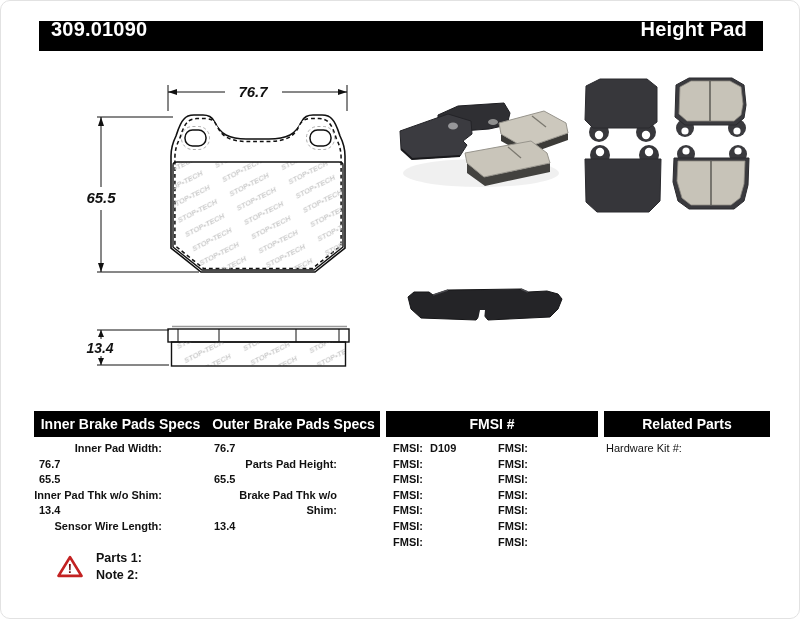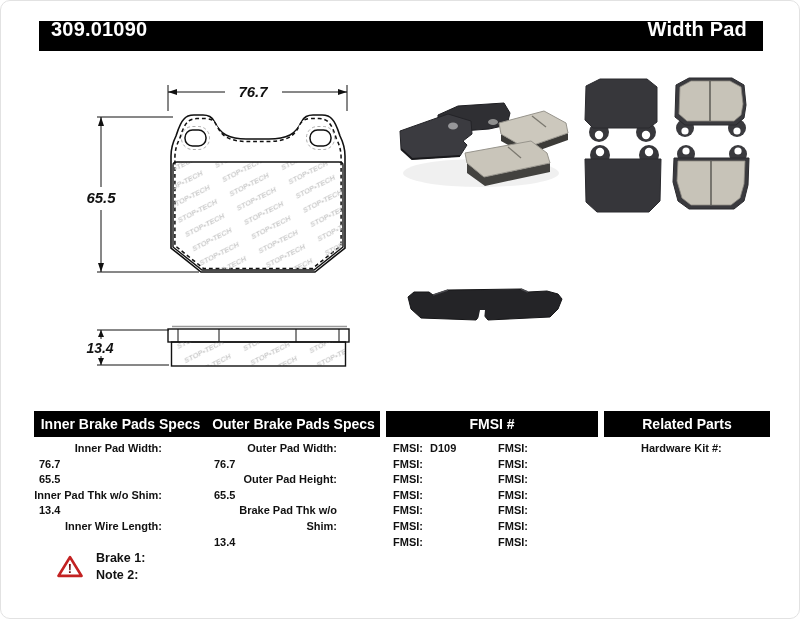--- a/index.html
+++ b/index.html
@@ -27,34 +27,34 @@
   .thead.split{justify-content:flex-end;}
   .thead.split .half{flex:1;text-align:center;}
   .spec-col{position:absolute;top:440px;font-size:11px;font-weight:bold;line-height:15.6px;}
   .spec-row{display:flex;flex-direction:column;}
   .spec-row .lbl{width:128px;text-align:right;}
   .spec-row .val{width:41px;text-align:left;padding-left:5px;}
   .fmsi-col{position:absolute;left:392px;top:440px;font-size:11px;font-weight:bold;line-height:15.6px;}
   .fmsi-row{display:flex;align-items:flex-end;}
   .fmsi-cell{width:105px;display:flex;}
   .fmsi-cell .lbl{margin-right:7px;}
-  .related-col{position:absolute;left:605px;top:440px;font-size:11px;font-weight:bold;line-height:15.6px;margin-left:35px;}
+  .related-col{position:absolute;left:605px;top:440px;font-size:11px;font-weight:normal;line-height:15.6px;}
   .related-row{display:flex;}
   .related-row .val{padding-left:5px;}
   
   .note-line{position:absolute;left:95px;font-size:12.5px;font-weight:bold;line-height:16px;}
 </style>
 </head>
 <body>
 
 <div class="page">
 
   <div class="header-bar">
     <span>309.01090</span>
-    <span>Width Pad</span>
+    <span>Height Pad</span>
   </div>
 
   <svg class="layer" style="left:60px;top:60px" width="330" height="320" viewBox="60 60 330 320">
     <defs>
       <pattern id="wm" width="58" height="16" patternUnits="userSpaceOnUse" patternTransform="rotate(-27 250 200)">
         <text x="2" y="11" font-size="7.5" font-style="italic" font-weight="bold" fill="#cccccc" font-family="Liberation Sans, sans-serif">STOP•TECH</text>
       </pattern>
     </defs>
 
     <path id="plate" d="M 170 155 C 170 147 172 141 175 135 C 177 129 179 122 183 118 C 185 115.5 189 114 193 114
@@ -178,32 +178,31 @@
       <span class="val">76.7</span>
     </div>
     <div class="spec-row">
       <span class="val">65.5</span>
     </div>
     <div class="spec-row">
       <span class="lbl">Inner Pad Thk w/o Shim:</span>
       <span class="val">13.4</span>
     </div>
     <div class="spec-row">
-      <span class="lbl">Inner Wire Length:</span>
+      <span class="lbl">Sensor Wire Length:</span>
       <span class="val"></span>
     </div>
   </div>
 
   <div class="spec-col" style="left:208px">
     <div class="spec-row">
-      <span class="lbl">Outer Pad Width:</span>
       <span class="val">76.7</span>
     </div>
     <div class="spec-row">
-      <span class="lbl">Outer Pad Height:</span>
+      <span class="lbl">Parts Pad Height:</span>
       <span class="val">65.5</span>
     </div>
     <div class="spec-row">
       <span class="lbl">Brake Pad Thk w/o Shim:</span>
       <span class="val">13.4</span>
     </div>
   </div>
 
   <div class="fmsi-col">
     <div class="fmsi-row">
@@ -282,16 +281,16 @@
     <div class="related-row">
       <span class="lbl">Hardware Kit #:</span>
       <span class="val"></span>
     </div>
   </div>
 
   <svg class="layer" style="left:56px;top:554px" width="26" height="23" viewBox="0 0 30 27">
     <polygon points="15,2.5 28.5,24.5 1.5,24.5" fill="#fff" stroke="#c32222" stroke-width="3.2" stroke-linejoin="round"></polygon>
     <text x="15" y="21" text-anchor="middle" font-size="15" font-weight="bold" fill="#6e1010" font-family="Liberation Sans, sans-serif">!</text>
   </svg>
-  <div class="note-line" style="top:549px">Brake 1:</div>
+  <div class="note-line" style="top:549px">Parts 1:</div>
   <div class="note-line" style="top:566px">Note 2:</div>
 
 </div>
 
 </body></html>

